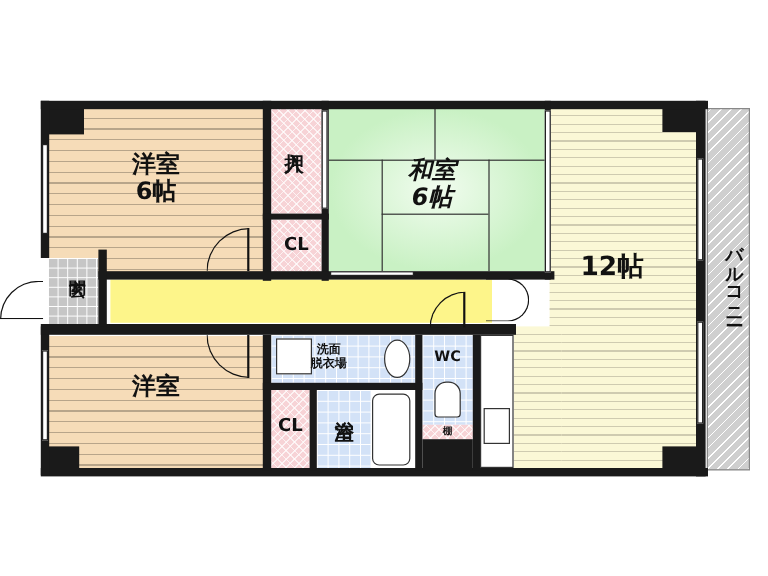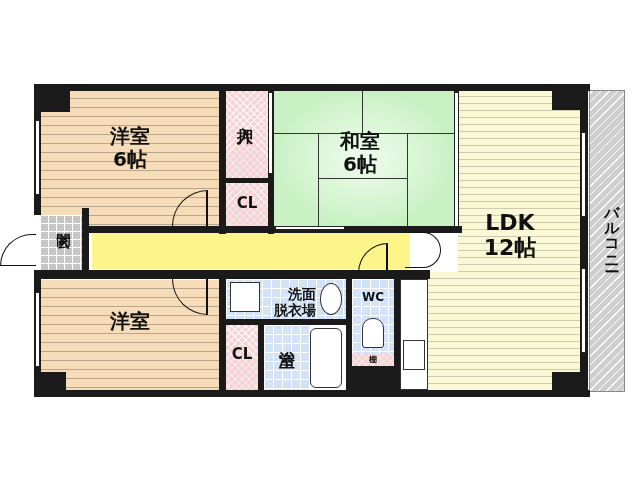--- a/index.html
+++ b/index.html
@@ -106,31 +106,30 @@
 <div class="abs" style="left:310px;top:328px;width:32px;height:60px;background:#fff;border:1.5px solid #333;border-radius:6px;"></div>
 <div class="abs" style="left:362px;top:318px;width:22px;height:30px;background:#fff;border:1.5px solid #333;border-radius:10px 10px 3px 3px;"></div>
 <div class="abs" style="left:403px;top:340px;width:22px;height:30px;background:#fff;border:1px solid #333;"></div>
 
 <div class="label" style="left:80px;top:125px;width:100px;font-size:20px;">
   <div>洋室</div>
   <div>6帖</div>
 </div>
 <div class="label" style="left:232px;top:115px;width:22px;font-size:16px;writing-mode:vertical-rl;">押入</div>
 <div class="label" style="left:226px;top:195px;width:42px;font-size:15px;">CL</div>
-<div class="label" style="left:310px;top:130px;width:100px;font-size:20px;">
+<div class="label" style="left:310px;top:130px;width:100px;font-size:20px;font-style:italic;">
   <div>和室</div>
   <div>6帖</div>
 </div>
 <div class="label" style="left:465px;top:210px;width:90px;font-size:22px;">
-  <div>LDK</div>
   <div>12帖</div>
 </div>
 <div class="label" style="left:596px;top:195px;width:24px;font-size:15px;writing-mode:vertical-rl;">バルコニー</div>
 <div class="label" style="left:50px;top:222px;width:22px;font-size:14px;writing-mode:vertical-rl;">玄関</div>
 <div class="label" style="left:80px;top:310px;width:100px;font-size:20px;">
   <div>洋室</div>
 </div>
 <div class="label" style="left:226px;top:346px;width:32px;font-size:15px;">CL</div>
-<div class="label" style="left:264px;top:286px;width:52px;font-size:14px;white-space:pre-line;text-align:right;">洗面
+<div class="label" style="left:248px;top:286px;width:52px;font-size:10px;white-space:pre-line;">洗面
 脱衣場</div>
 <div class="label" style="left:272px;top:338px;width:24px;font-size:16px;writing-mode:vertical-rl;">浴室</div>
 <div class="label" style="left:352px;top:291px;width:42px;font-size:12px;">WC</div>
 <div class="label" style="left:352px;top:355px;width:42px;font-size:8px;">棚</div>
 
 </body></html>

